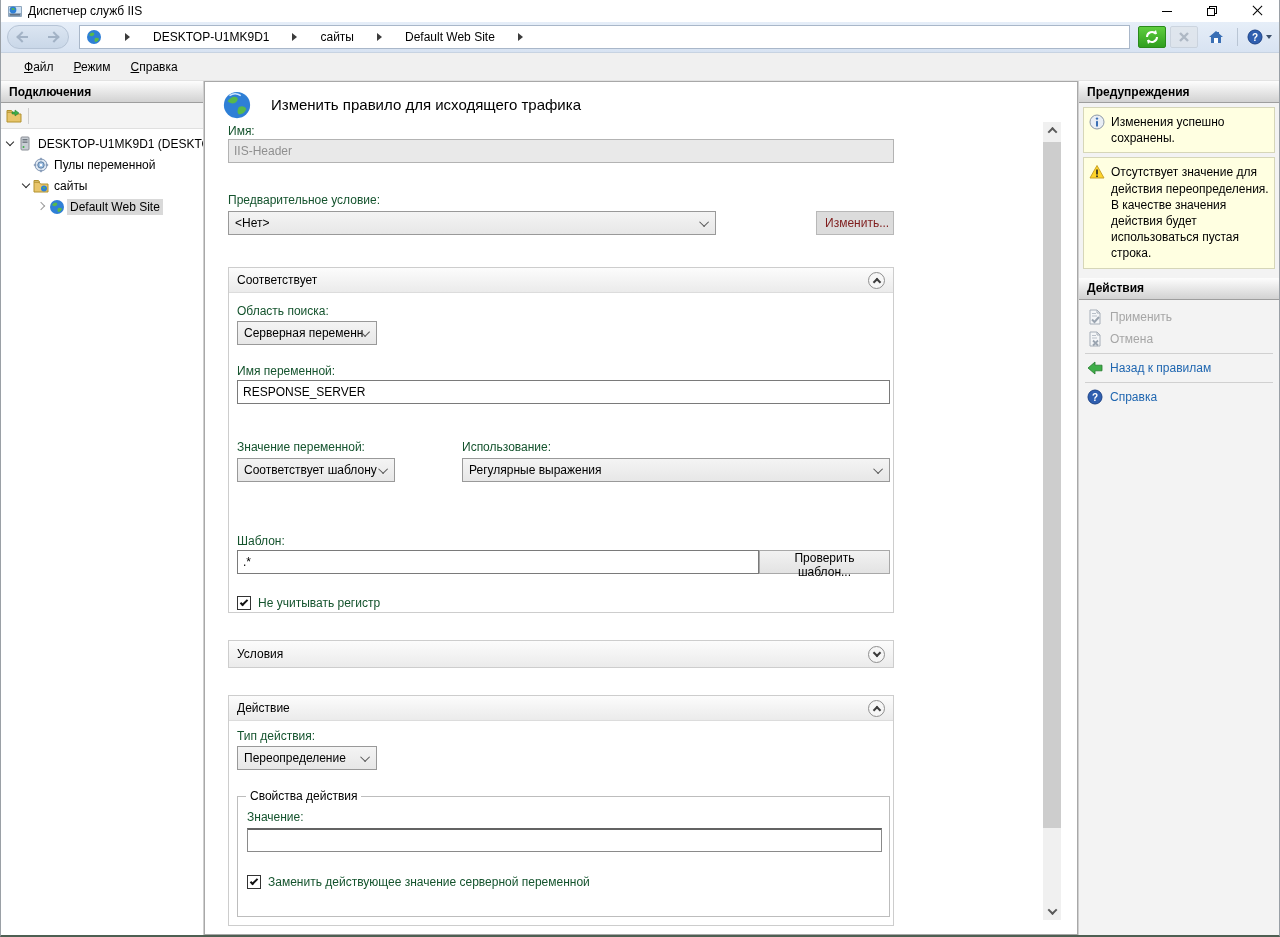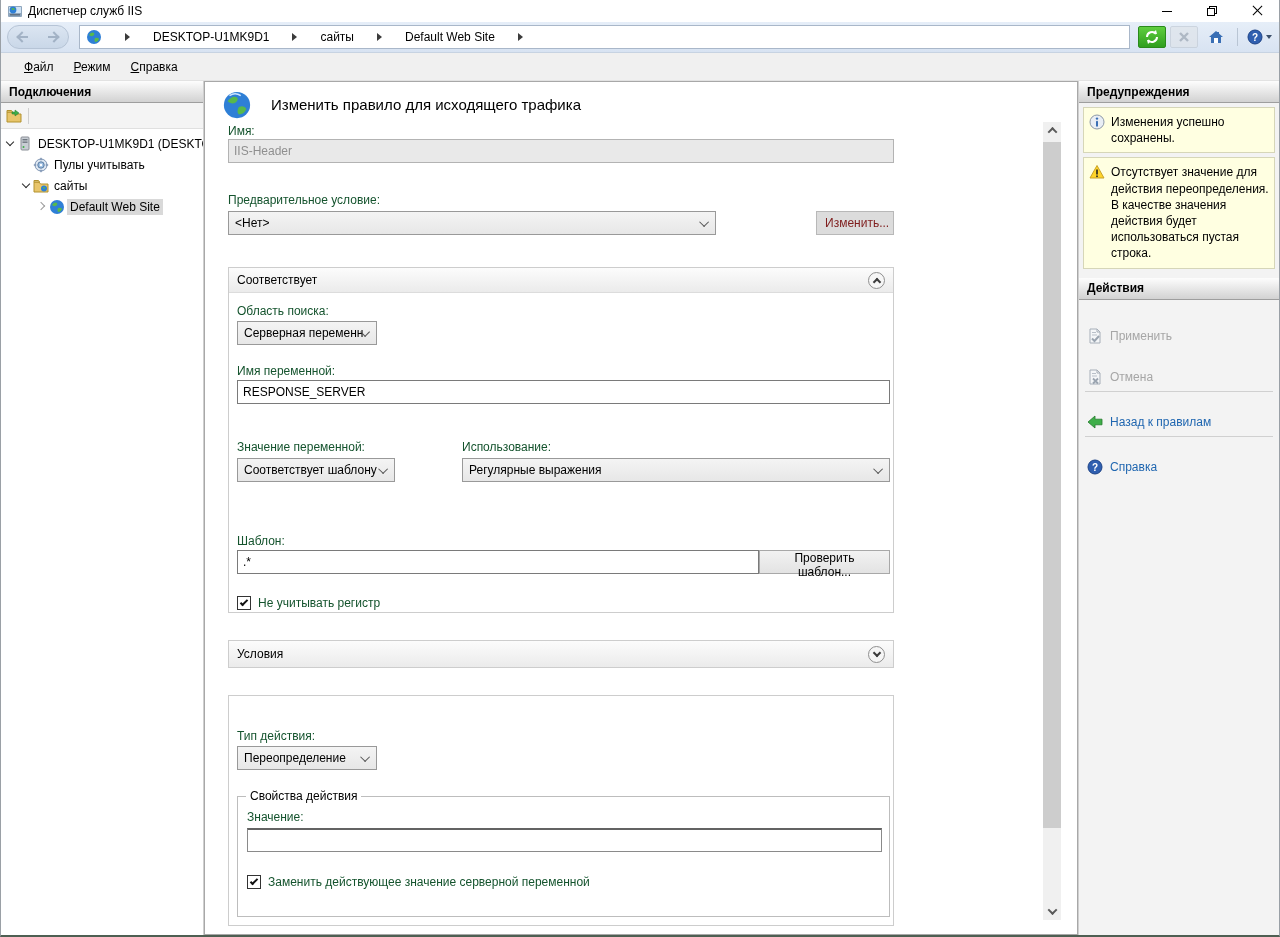--- a/index.html
+++ b/index.html
@@ -98,21 +98,21 @@
   .sc-ar { width:7px; height:7px; }
   .sc-ar.up { border-left:2px solid #5a5a5a; border-top:2px solid #5a5a5a; transform:rotate(45deg) translate(1px,1px); }
   .sc-ar.down { border-right:2px solid #5a5a5a; border-bottom:2px solid #5a5a5a; transform:rotate(45deg) translate(-1px,-1px); }
   .sc-thumb { position:absolute; left:0; top:20px; width:18px; height:86%; background:#cdcdcd; }
 
   
   .rightpanel { width:201px; background:#f3f3f3; border-left:1px solid #cfcfcf; display:flex; flex-direction:column; }
   .alert { margin:4px 4px 0 4px; background:#ffffe1; border:1px solid #d6d6b8; display:flex; padding:6px 5px; gap:6px; font-size:12px; line-height:1.35; }
   .alert .txt { flex:1; }
   .actions-list { padding:6px 0 0 0; }
-  .action-item { display:flex; align-items:center; gap:7px; padding:3px 8px; min-height:21px; font-size:12px;margin-top:19px; }
+  .action-item { display:flex; align-items:center; gap:7px; padding:3px 8px; min-height:21px; font-size:12px; }
   .action-item.disabled { color:#a6a6a6; }
   .action-item.link { color:#1f66b0; }
   .action-sep { height:1px; background:#d0d0d0; margin:3px 6px; }
 
   .icon16 { width:16px; height:16px; flex:none; display:inline-block; }
   .icon28 { width:30px; height:30px; flex:none; }
 </style>
 </head>
 <body>
 
@@ -228,21 +228,21 @@
         <div class="tree-row" style="padding-left:32px;">
           <svg class="icon16" viewBox="0 0 16 16">
             <circle cx="8" cy="8" r="6" fill="#dfe8f2" stroke="#7c93b2"></circle>
             <circle cx="8" cy="8" r="3.2" fill="#9fc1e3" stroke="#5b7ca3"></circle>
             <circle cx="8" cy="8" r="1.2" fill="#fff"></circle>
             <rect x="7.3" y="0.8" width="1.4" height="2.4" fill="#7c93b2"></rect>
             <rect x="7.3" y="12.8" width="1.4" height="2.4" fill="#7c93b2"></rect>
             <rect x="0.8" y="7.3" width="2.4" height="1.4" fill="#7c93b2"></rect>
             <rect x="12.8" y="7.3" width="2.4" height="1.4" fill="#7c93b2"></rect>
           </svg>
-          <span class="lbl-t">Пулы учитывать</span>
+          <span class="lbl-t">Пулы переменной</span>
         </div>
         <div class="tree-row" style="padding-left:20px;">
           <span class="tw">
               <span class="chev down"></span>
             </span>
           <svg class="icon16" viewBox="0 0 16 16">
             <path d="M1 4 h5 l1.5 2 H15 v8 H1 Z" fill="#e8c56b" stroke="#b3922f"></path>
             <path d="M1 4 v-1.5 h4.5 l1 1.5z" fill="#f2dc9a" stroke="#b3922f"></path>
             <circle cx="11" cy="10.5" r="3" fill="#2e7fd6"></circle>
             <path d="M9.5 9.8 q1.5-1.8 3 0 q-1.5 1.8-3 0z" fill="#57b94c"></path>
@@ -324,20 +324,26 @@
       <div class="sect" style="left:23px; top:558px; width:666px; height:28px;">
         <div class="sect-h" style="height:26px; border-bottom:none;">
           <span>Условия</span>
           <span class="chev-circle">
               <span class="c-down"></span>
             </span>
         </div>
       </div>
 
       <div class="sect" style="left:23px; top:613px; width:666px; height:231px;">
+        <div class="sect-h">
+          <span>Действие</span>
+          <span class="chev-circle">
+              <span class="c-up"></span>
+            </span>
+        </div>
         <div class="abs lbl" style="left:8px; top:33px;">Тип действия:</div>
         <div class="abs dd" style="left:8px; top:50px; width:140px;">
           <span class="val">Переопределение</span>
           <span class="dd-arrow"></span>
         </div>
 
         <div class="fieldset" style="left:8px; top:100px; width:653px; height:121px;">
           <span class="legend">Свойства действия</span>
           <div class="abs lbl" style="left:9px; top:13px;">Значение:</div>
           <input class="abs tb focused" style="left: 9px; top: 31px; width: 635px;" value="">

